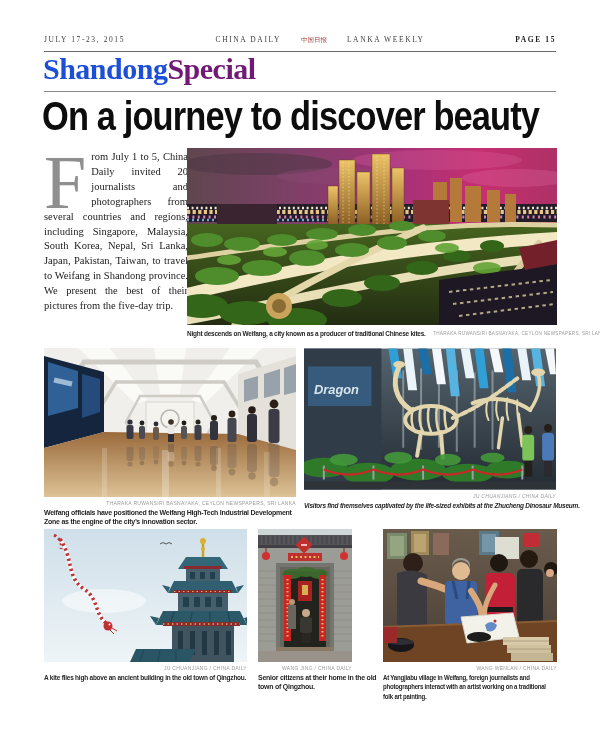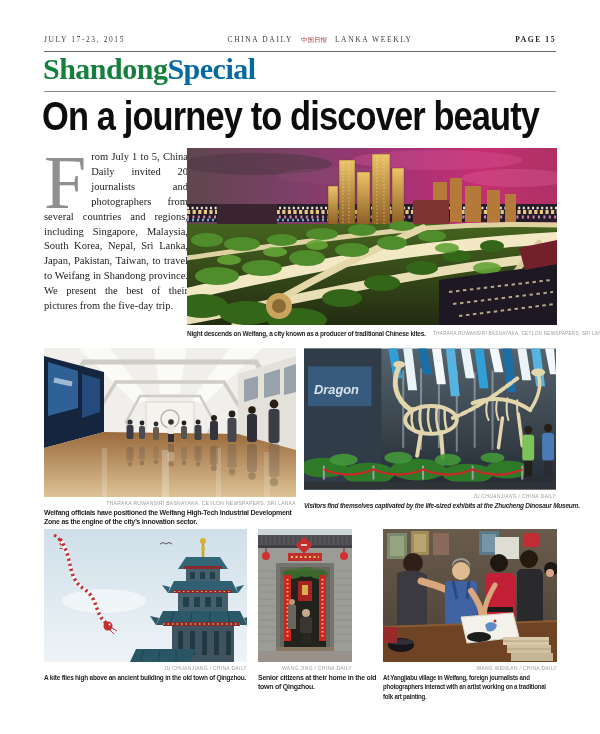--- a/index.html
+++ b/index.html
@@ -2,31 +2,31 @@
 <html><head>
 <meta charset="utf-8">
 <style>
   html,body{margin:0;padding:0;background:#ffffff;}
   .page{position:relative;width:600px;height:734px;background:#ffffff;overflow:hidden;
         font-family:"Liberation Serif",serif;}
   
   .masthead{position:absolute;left:44px;top:35px;width:512px;display:flex;
             justify-content:space-between;align-items:flex-start;
             font-size:7.5px;letter-spacing:1.6px;color:#3d3d3d;}
-  .mast-center{display:flex;gap:8px;align-items:baseline;}
+  .mast-center{display:flex;gap:20px;align-items:baseline;}
   .mast-logo{font-size:6.5px;letter-spacing:0;color:#a03a35;}
   .mast-page{font-weight:700;color:#1d1d1d;}
   .rule{position:absolute;left:44px;width:512px;height:1px;background:#6a6a6a;}
   .rule-top{top:51px;}
   .rule-section{top:91px;background:#8a8a8a;}
   
   .section-title{position:absolute;left:43px;top:54px;font-size:30px;line-height:1;
                  font-weight:600;letter-spacing:-0.5px;}
-  .st-red{color:#15803d;}
-  .st-gray{color:#0369a1;}
+  .st-red{color:#1d4ed8;}
+  .st-gray{color:#701a75;}
   
   .headline{position:absolute;left:42px;top:94px;margin:0;white-space:nowrap;
             font-family:"Liberation Sans",sans-serif;font-weight:700;font-size:40px;
             color:#0d0d0d;letter-spacing:-1px;transform:scaleX(0.86);transform-origin:left top;}
   
   .intro{position:absolute;left:44px;top:150px;width:144px;font-size:10.5px;
          line-height:1.42;color:#1b1b1b;text-align:justify;}
   .dropcap{float:left;font-size:76px;line-height:54px;padding:5px 5px 0 0;color:#8f8f8f;}
   
   .col{position:absolute;}

